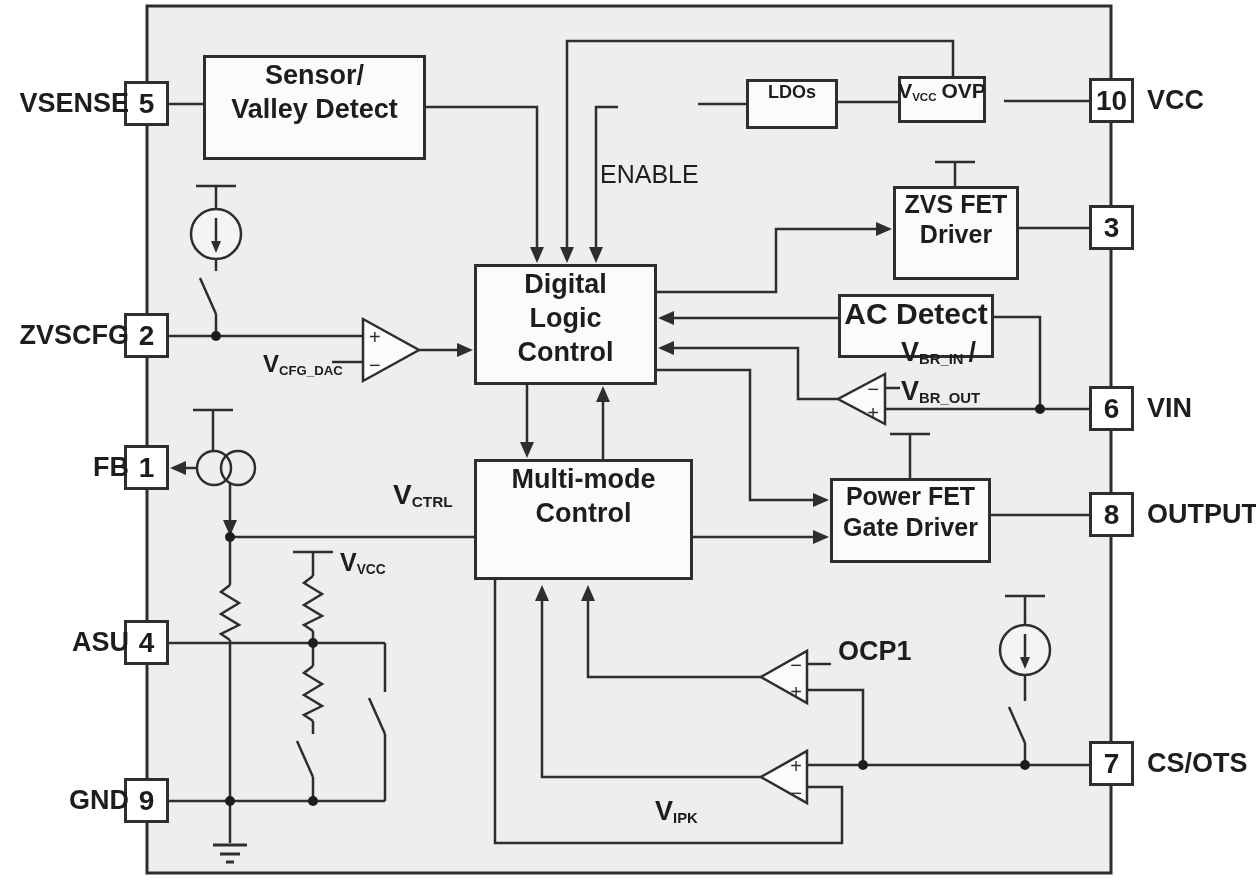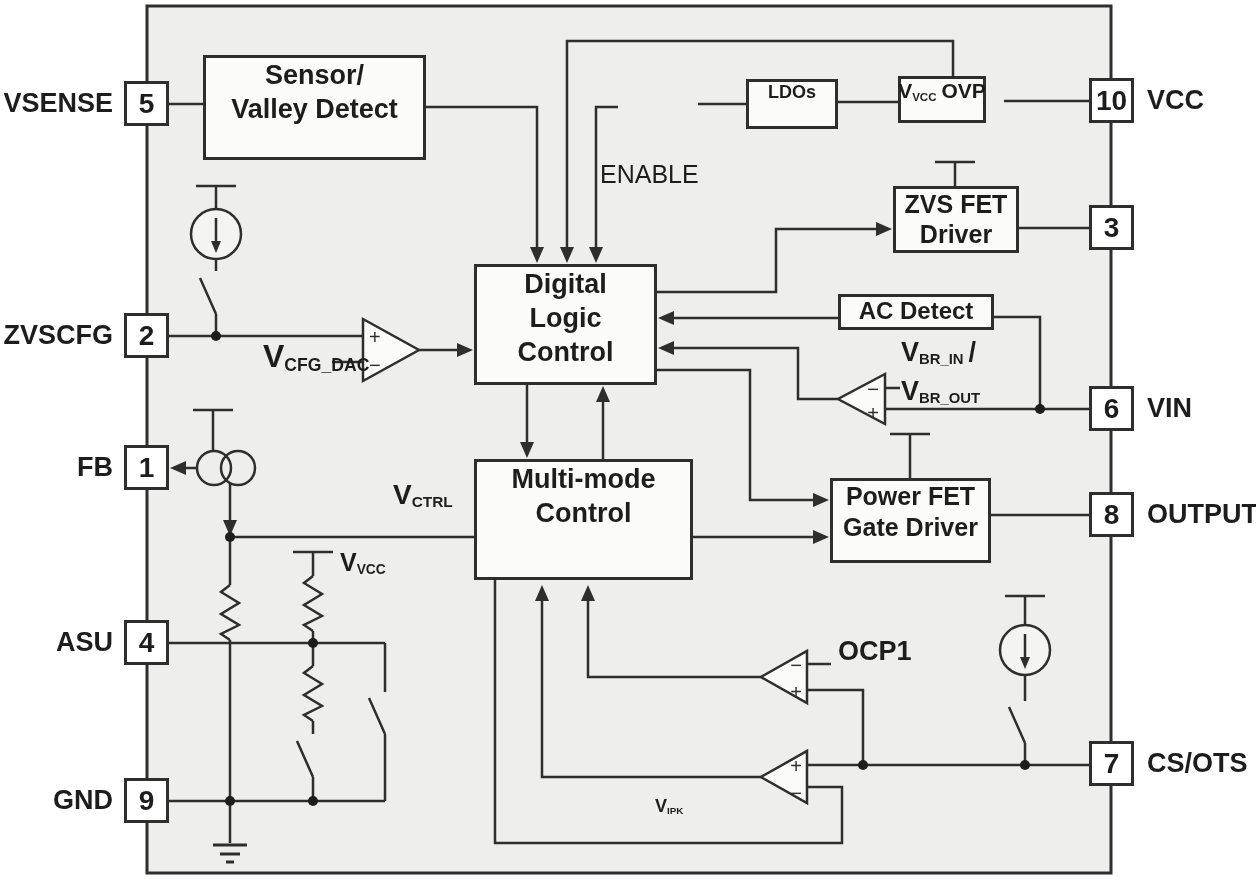--- a/index.html
+++ b/index.html
@@ -4,21 +4,21 @@
 <style>
   html,body{margin:0;padding:0;background:#ffffff;}
   .stage{position:relative;width:1256px;height:883px;background:#ffffff;overflow:hidden;
          font-family:"Liberation Sans",sans-serif;color:#1d1d1d;}
   svg.wires{position:absolute;left:0;top:0;width:1256px;height:883px;}
   .blk{position:absolute;display:flex;flex-direction:column;align-items:center;justify-content:flex-start;
        background:#fbfbfa;border:3px solid #2e2e2e;font-weight:bold;text-align:center;box-sizing:border-box;}
   .pin{position:absolute;width:45px;height:45px;background:#ffffff;border:3px solid #2e2e2e;box-sizing:border-box;
        display:flex;align-items:center;justify-content:center;font-weight:bold;font-size:28px;}
   .plabel{position:absolute;font-weight:bold;font-size:27px;height:45px;line-height:45px;white-space:nowrap;}
-  .plabel.pleft{left:0;width:113px;text-align:right;}
+  .plabel.pleft{left:0;width:113px;text-align:right;padding-left:16px;}
   .plabel.pright{left:1147px;text-align:left;}
   .lbl{position:absolute;font-weight:bold;white-space:nowrap;}
   .lbl.plain{font-weight:normal;text-align:right;}
   sub{font-size:0.55em;vertical-align:-0.22em;}
   .ml{margin-left:5px;}
 </style>
 </head>
 <body>
 
 <div class="stage">
@@ -141,26 +141,26 @@
 
 
   <div class="blk" style="left:746px;top:79px;width:92px;height:50px;font-size:18px">
     <div>LDOs</div>
   </div>
 
   <div class="blk" style="left:898px;top:76px;width:88px;height:47px;font-size:21px">
     <div><span>V</span><sub>VCC</sub><span class="ml">OVP</span></div>
   </div>
 
-  <div class="blk" style="left:893px;top:186px;width:126px;height:67px;font-size:25px;line-height:30px">
+  <div class="blk" style="left:893px;top:186px;width:126px;height:94px;font-size:25px;line-height:30px">
     <div>ZVS FET</div>
     <div>Driver</div>
   </div>
 
-  <div class="blk" style="left:838px;top:294px;width:156px;height:36px;font-size:24px">
+  <div class="blk" style="left:838px;top:294px;width:156px;height:64px;font-size:30px">
     <div>AC Detect</div>
   </div>
 
   <div class="blk" style="left:474px;top:264px;width:183px;height:121px;font-size:27px;line-height:34px">
     <div>Digital</div>
     <div>Logic</div>
     <div>Control</div>
   </div>
 
   <div class="blk" style="left:474px;top:459px;width:219px;height:121px;font-size:27px;line-height:34px">
@@ -217,36 +217,36 @@
     </div>
   <div class="plabel pright" style="top:492px">OUTPUT</div>
 
   <div class="pin" style="left:1089px;top:741px">
       <span>7</span>
     </div>
   <div class="plabel pright" style="top:741px">CS/OTS</div>
 
   <div class="lbl plain" style="left:600px;top:160px;font-size:25px">ENABLE</div>
 
-  <div class="lbl" style="left:263px;top:338px;font-size:32px">
+  <div class="lbl" style="left:263px;top:350px;font-size:24px">
     <span>V</span><sub>CFG_DAC</sub>
   </div>
 
   <div class="lbl" style="left:393px;top:479px;font-size:28px">
     <span>V</span><sub>CTRL</sub>
   </div>
 
   <div class="lbl" style="left:340px;top:548px;font-size:25px">
     <span>V</span><sub>VCC</sub>
   </div>
 
   <div class="lbl" style="left:901px;top:336px;font-size:27px;line-height:32px">
     <div><span>V</span><sub>BR_IN</sub><span class="ml">/</span></div>
     <div><span>V</span><sub>BR_OUT</sub></div>
   </div>
 
   <div class="lbl" style="left:838px;top:636px;font-size:27px">OCP1</div>
 
-  <div class="lbl" style="left:655px;top:796px;font-size:18px">
+  <div class="lbl" style="left:655px;top:796px;font-size:27px">
     <span>V</span><sub>IPK</sub>
   </div>
 
 </div>
 
 </body></html>

